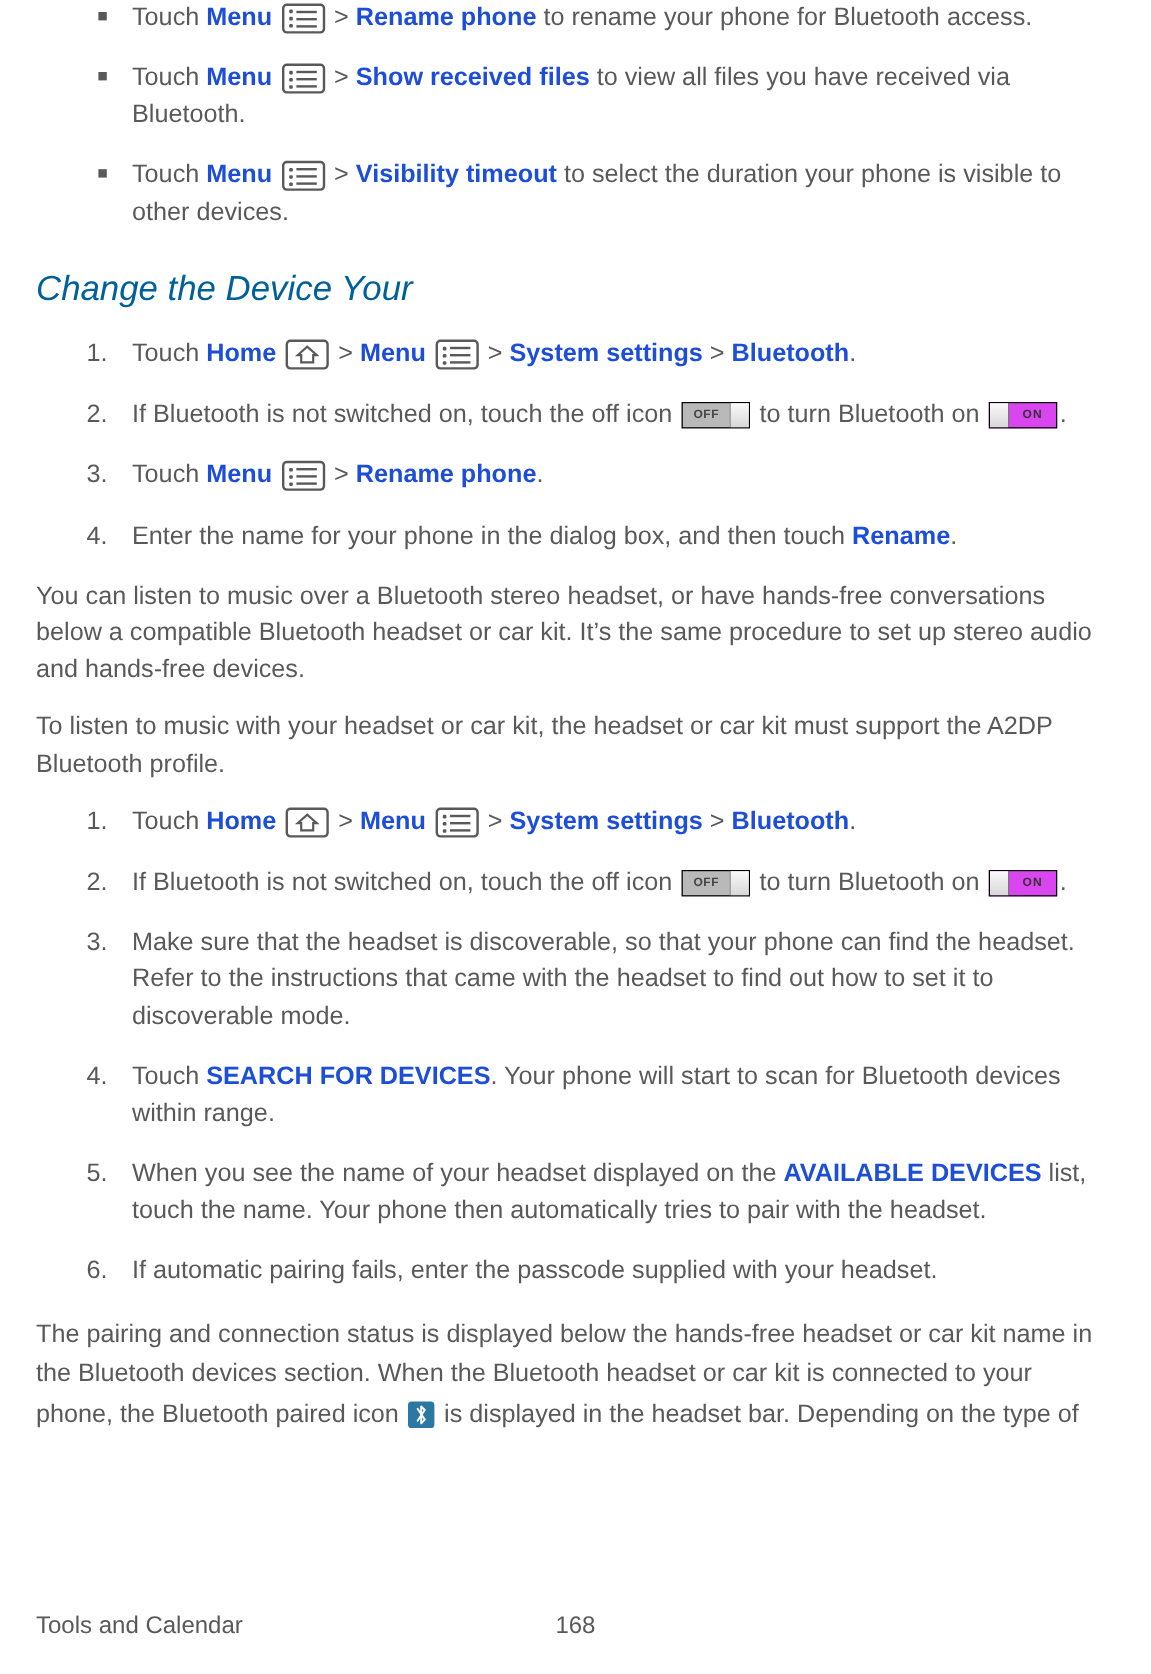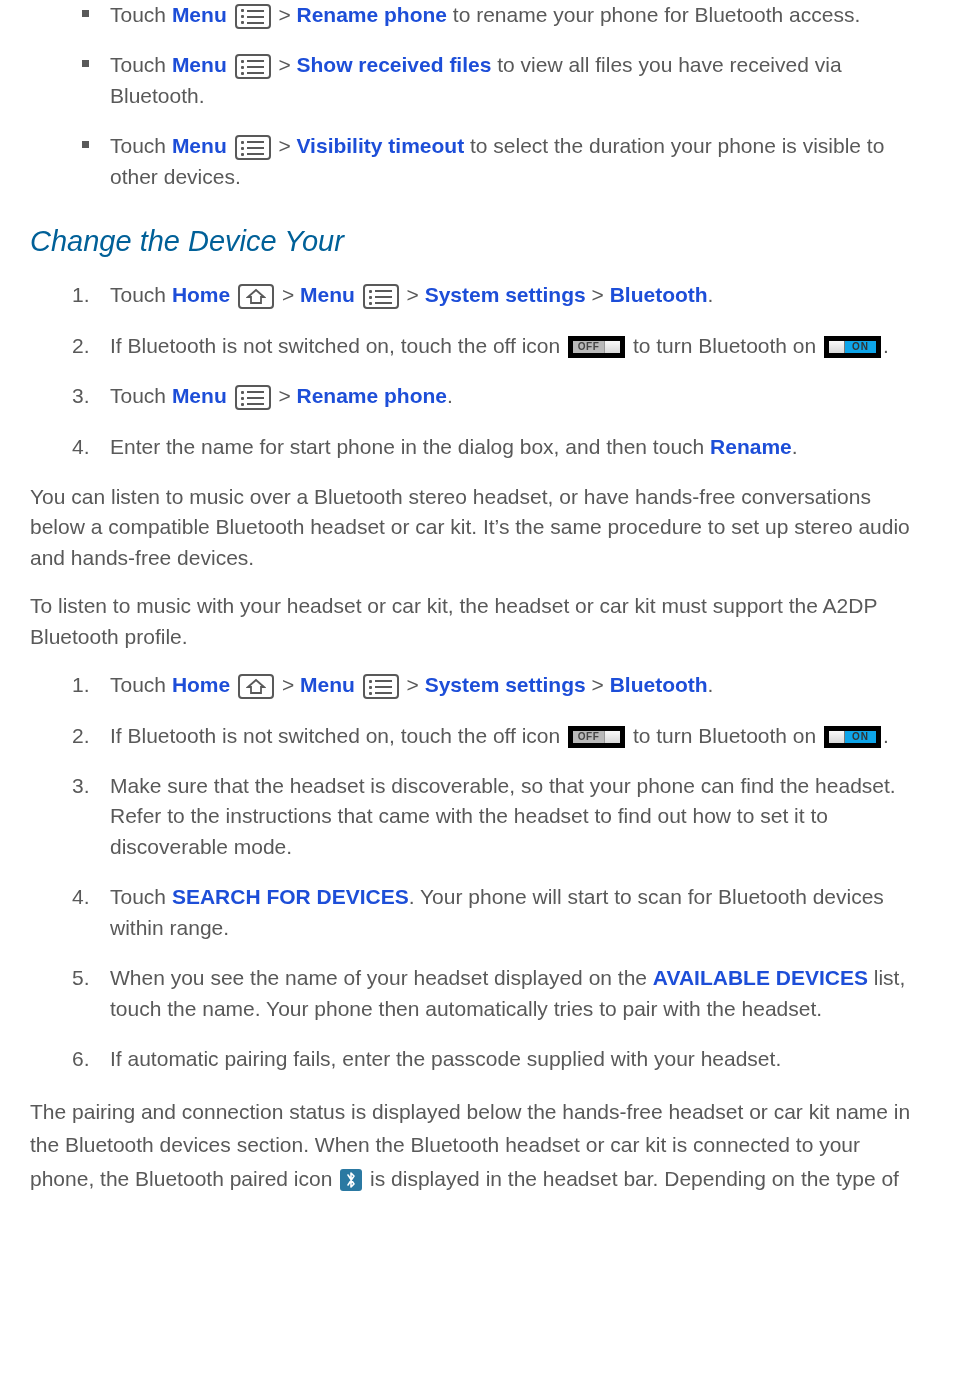--- a/index.html
+++ b/index.html
@@ -107,37 +107,37 @@
     border-radius: 4px;
     position: relative;
   }
   .home-icon svg { position: absolute; top:1px; left:6px; }
 
   .switch {
     display: inline-flex;
     vertical-align: middle;
     width: 57px;
     height: 22px;
-    border: 5px solid #000000;
+    border: 1px solid #000000;
     background: #b9b9b9;
     font-size: 10px;
     font-weight: 700;
     color: #444;
     align-items: center;
     position: relative;
     margin: 0 2px;
     font-family: Arial, sans-serif;
   }
   .switch .label-off { flex:1; text-align:center; letter-spacing:0.5px; }
   .switch .handle-r {
     width: 16px; height: 100%;
     background: linear-gradient(#fafafa,#d8d8d8);
     border-left:1px solid #999;
   }
-  .switch.on { background:#0ea5e9; color:#222; }
+  .switch.on { background:#d946ef; color:#222; }
   .switch.on .handle-l {
     width: 16px; height: 100%;
     background: linear-gradient(#fafafa,#d8d8d8);
     border-right:1px solid #777;
   }
   .switch.on .label-on { flex:1; text-align:center; letter-spacing:1px; color:#333;}
   
   .bt-icon {
     display:inline-flex;
     width:22px; height:22px;
@@ -248,21 +248,21 @@
             <span class="dot d1"></span>
             <span class="dot d2"></span>
             <span class="dot d3"></span>
             <span class="line l1"></span>
             <span class="line l2"></span>
             <span class="line l3"></span>
           </span>
         </span><span> &gt; </span><span class="bold">Rename phone</span><span>.</span>
     </li>
     <li>
-      <span>Enter the name for start phone in the dialog box, and then touch </span><span class="bold">Rename</span><span>.</span>
+      <span>Enter the name for your phone in the dialog box, and then touch </span><span class="bold">Rename</span><span>.</span>
     </li>
   </ol>
 
   <div class="para">You can listen to music over a Bluetooth stereo headset, or have hands-free conversations below a compatible Bluetooth headset or car kit. It’s the same procedure to set up stereo audio and hands-free devices.</div>
   <div class="para" style="margin-top:18px">To listen to music with your headset or car kit, the headset or car kit must support the A2DP Bluetooth profile.</div>
 
   <ol class="num">
     <li>
       <span>Touch </span><span class="bold">Home</span>
       <span class="icon-box">
@@ -303,13 +303,17 @@
   </ol>
 
   <div class="para" style="margin-top:6px; line-height:1.6">
     <span>The pairing and connection status is displayed below the hands-free headset or car kit name in the Bluetooth devices section. When the Bluetooth headset or car kit is connected to your phone, the Bluetooth paired icon </span><span class="bt-icon">
         <svg width="12" height="18" viewBox="0 0 12 18">
           <path d="M3 4 L9 13 L6 16 L6 2 L9 5 L3 14" fill="none" stroke="#ffffff" stroke-width="1.6" stroke-linejoin="round" stroke-linecap="round"></path>
         </svg>
       </span><span> is displayed in the headset bar. Depending on the type of</span>
   </div>
 
+  <div class="footer">
+    <span class="title">Tools and Calendar</span>
+    <span class="page-no">168</span>
+  </div>
 </div>
 
 </body></html>

